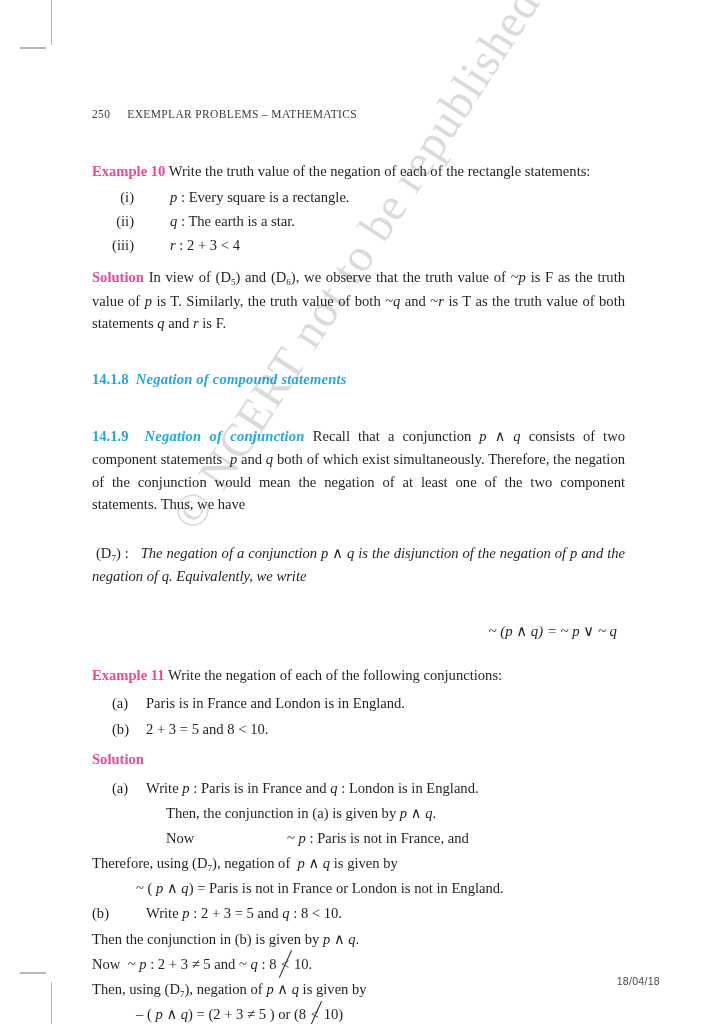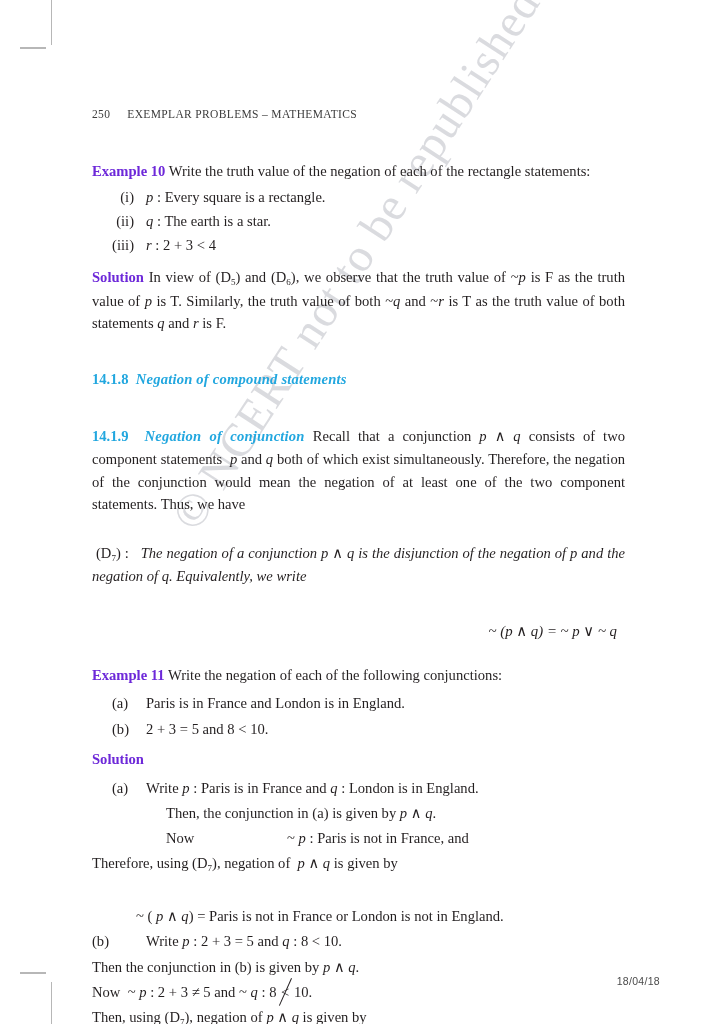--- a/index.html
+++ b/index.html
@@ -61,21 +61,21 @@
   }
 
   .runhead {
     font-size: 11.5px;
     letter-spacing: .35px;
     color: #3c3c3c;
     margin: 0 0 40px 0;
     font-family: "Liberation Serif", serif;
   }
   .runhead .num { margin-right: 17px; }
-  b.accent, .accent-b { color: #6d28d9; font-weight: bold; }
+  b.accent, .accent-b { color: #ec4899; font-weight: bold; }
 
   p.body {
     margin: 0 0 0 0;
     font-size: 14.6px;
     line-height: 1.53;
     text-align: justify;
     text-justify: inter-word;
   }
   p.nojust { text-align: left; }
 
@@ -93,39 +93,39 @@
     font-size: 14.6px;
     line-height: 1.62;
     display: flex;
   }
   .rline .mk {
     width: 42px;
     text-align: right;
     padding-right: 12px;
     flex: 0 0 auto;
   }
-  .rline .tx { flex: 1 1 auto; }
+  .rline .tx { flex: 1 1 auto; margin-left: 24px; }
 
   
   .alist { margin: 5px 0 0 0; }
   .aline {
     font-size: 14.6px;
     line-height: 1.72;
     display: flex;
   }
   .aline .mk {
     width: 54px;
     padding-left: 20px;
     flex: 0 0 auto;
     box-sizing: border-box;
   }
   .aline .tx { flex: 1 1 auto; }
 
   .indent-1 { padding-left: 74px; }
-  .indent-2 { padding-left: 44px; margin-top: 28px; }
+  .indent-2 { padding-left: 44px; }
 
   .nowrow {
     display: flex;
     font-size: 14.6px;
     line-height: 1.72;
     padding-left: 74px;
   }
   .nowrow .lbl { width: 121px; flex: 0 0 auto; }
 
   .centerline {

